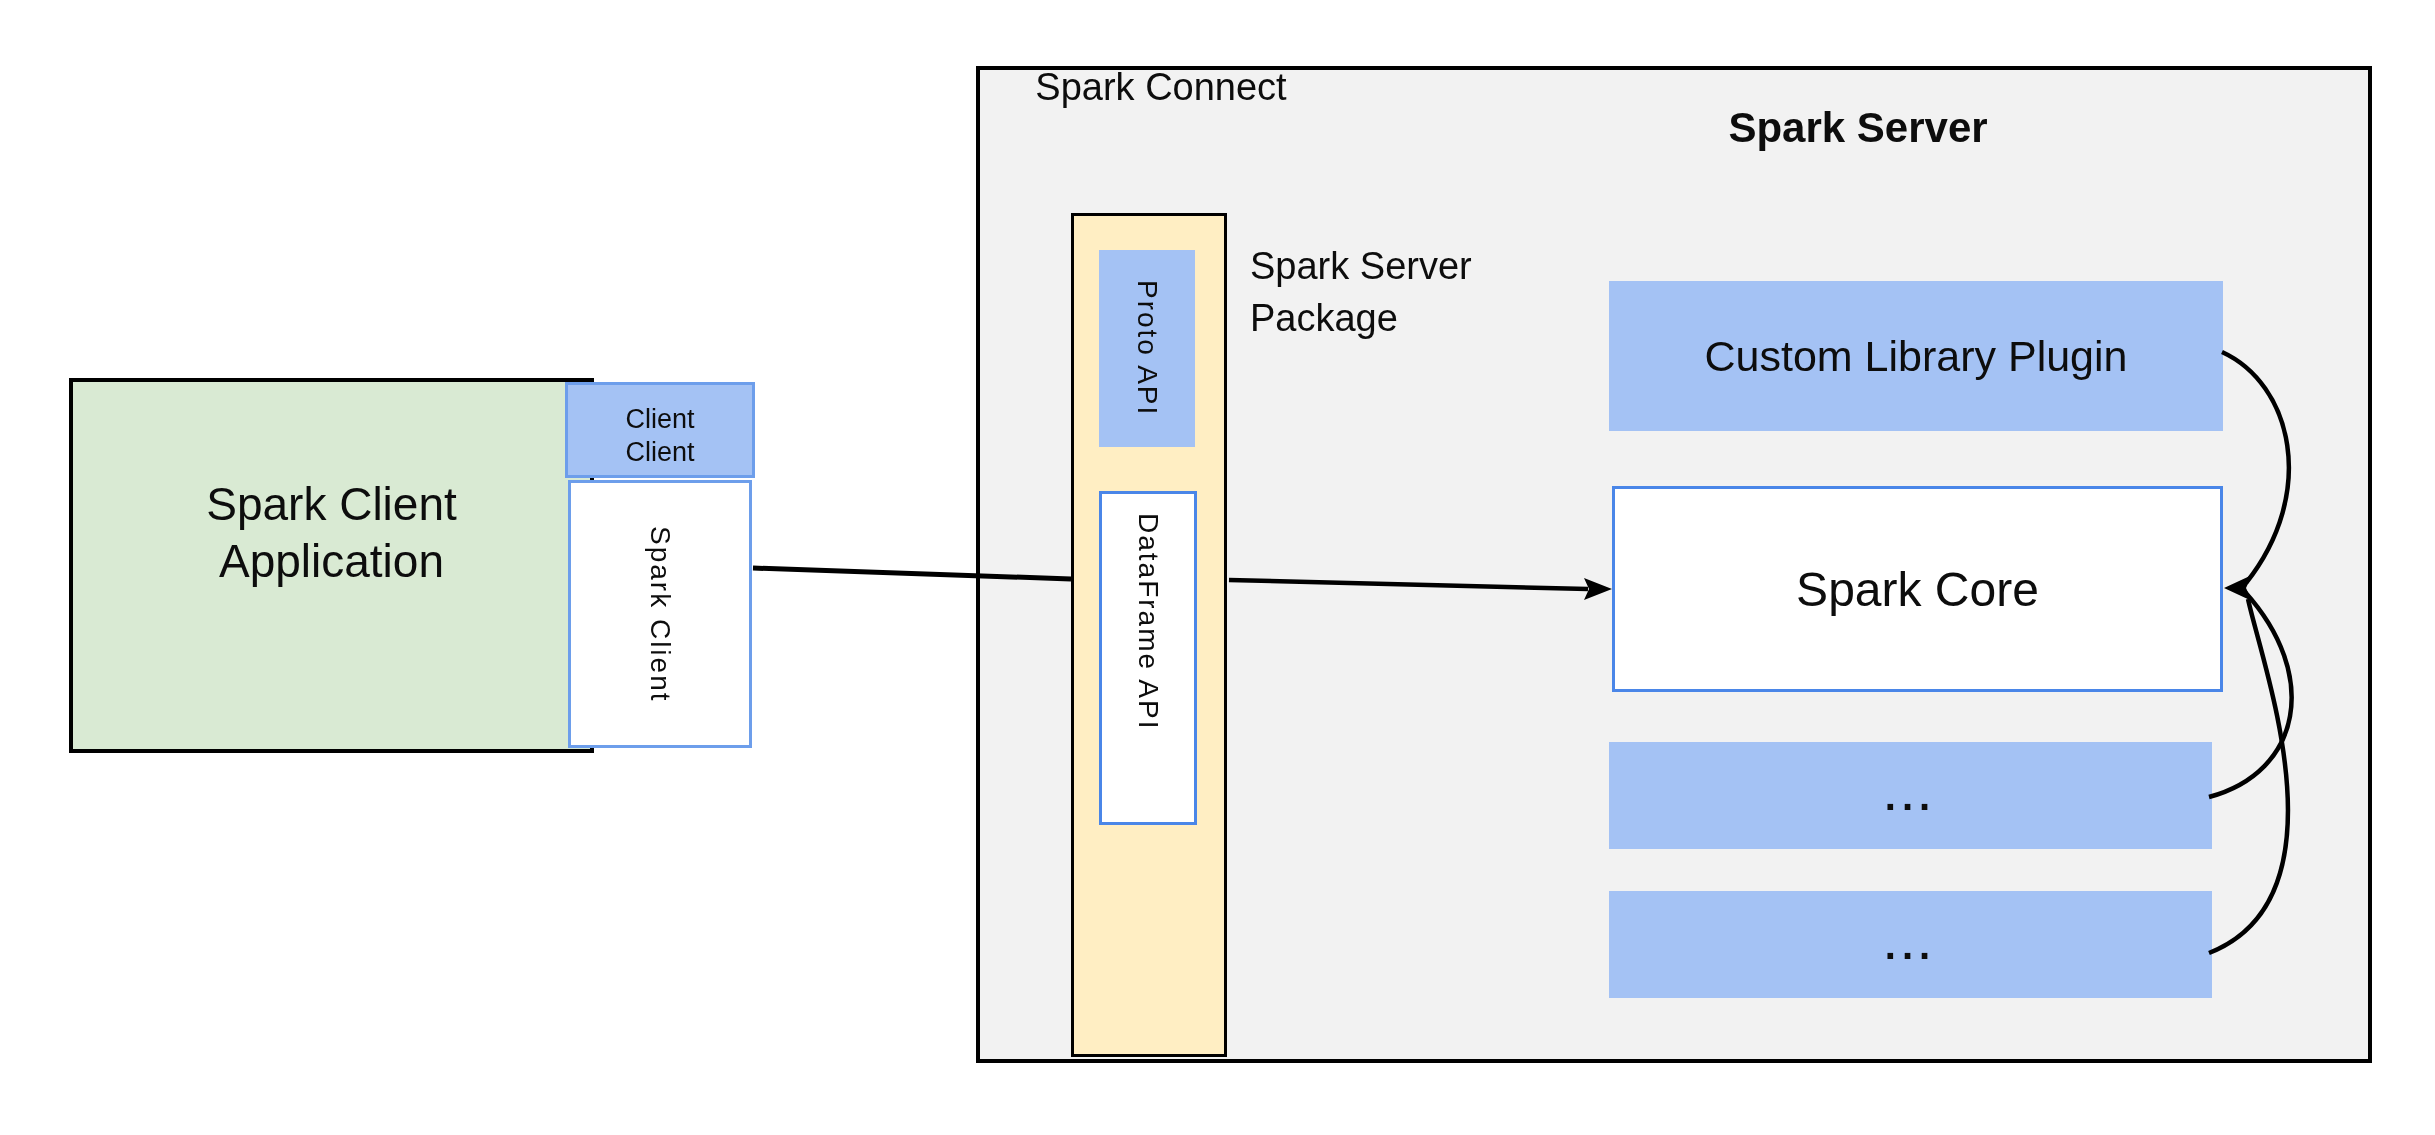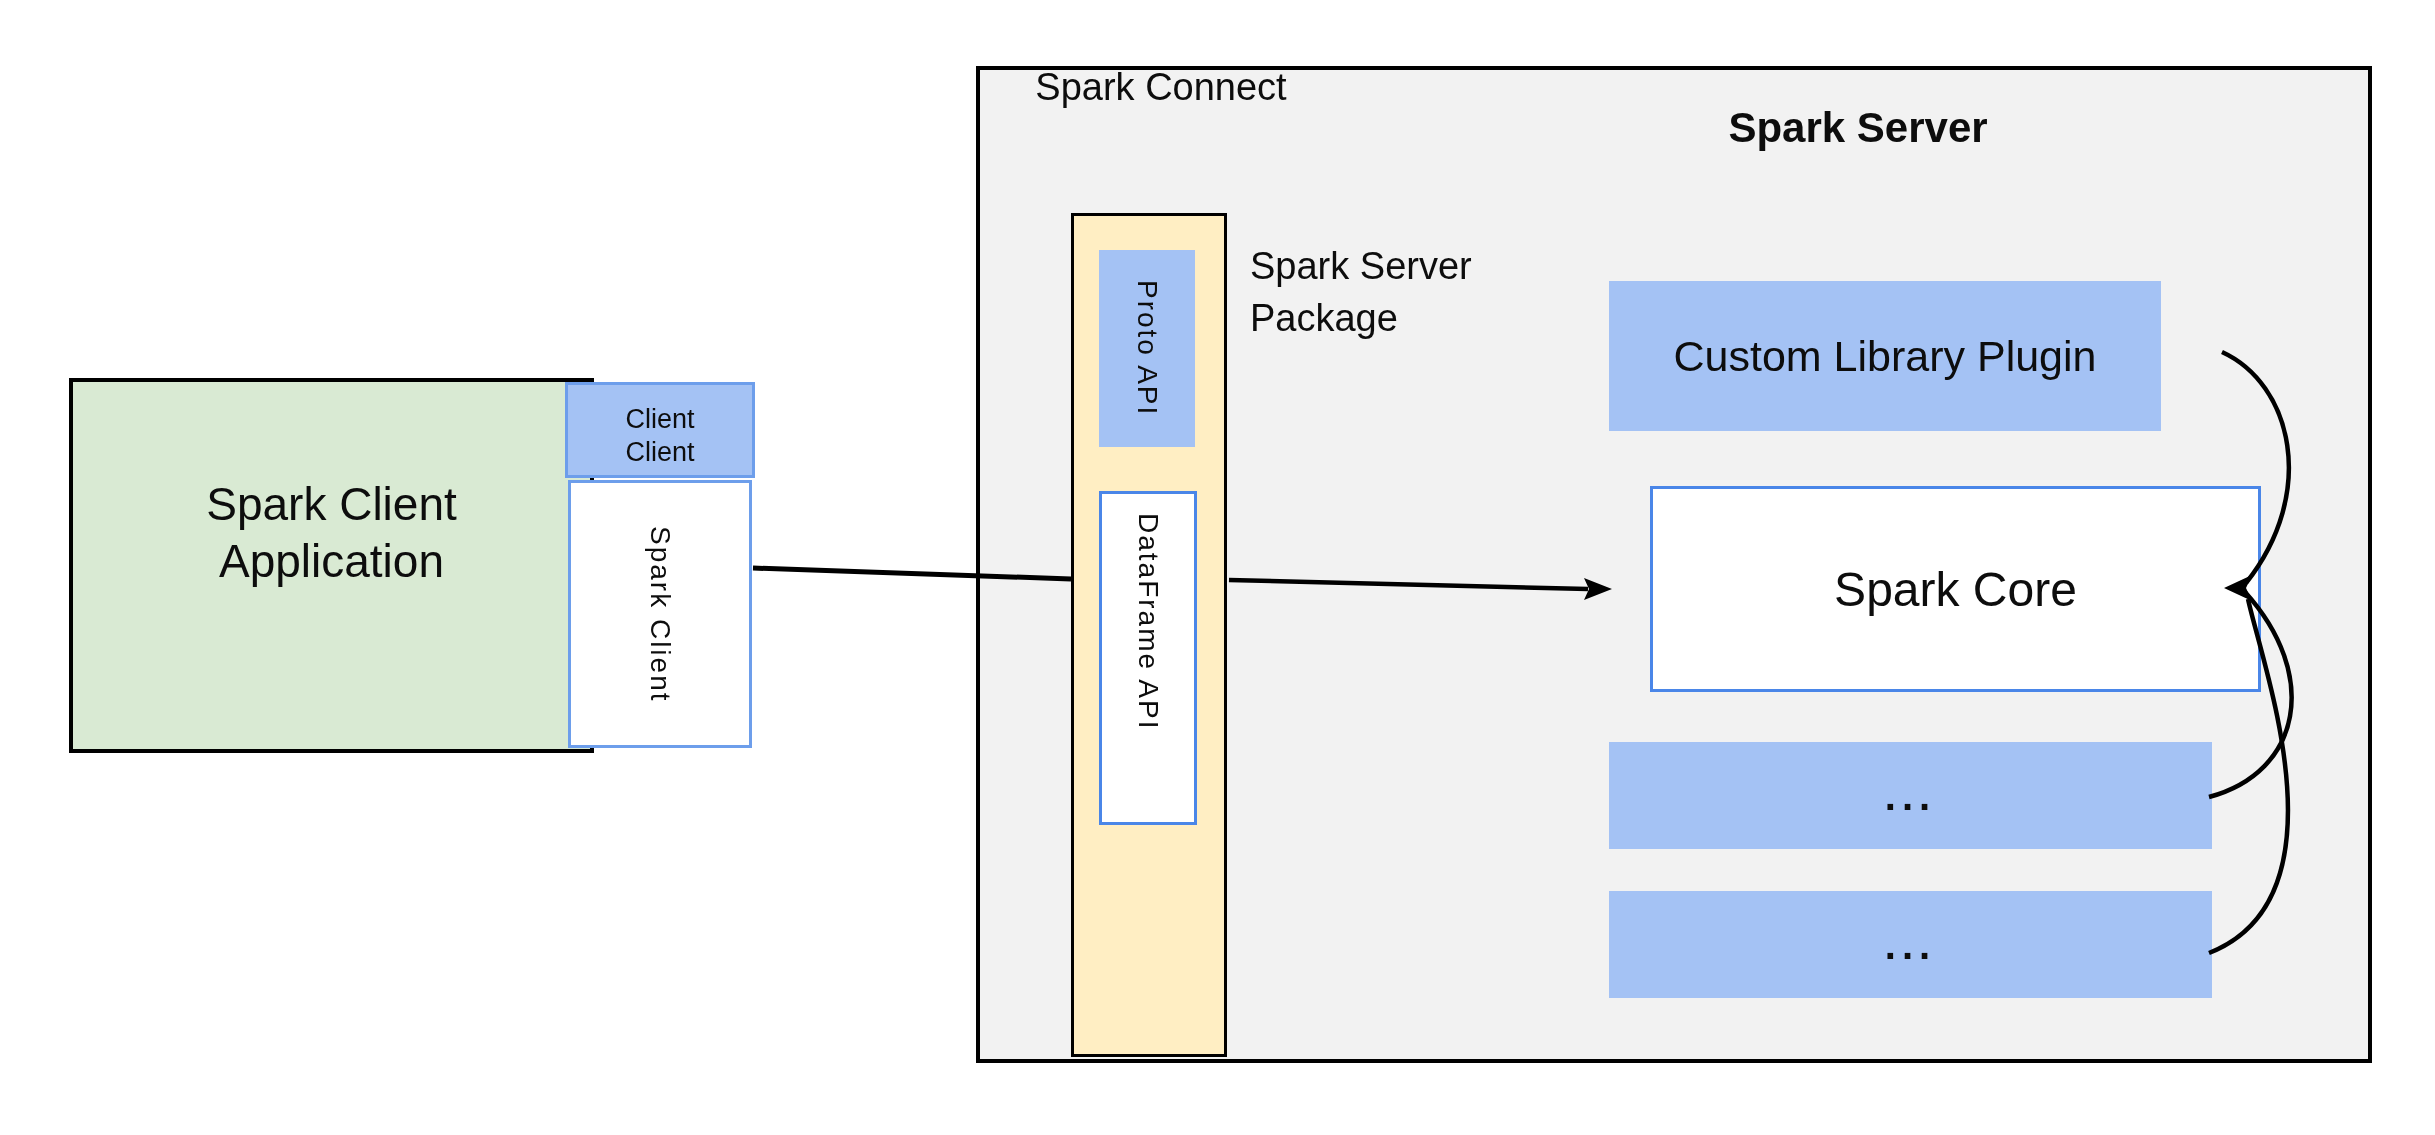--- a/index.html
+++ b/index.html
@@ -55,24 +55,24 @@
 
   
   .connect-label{left:976px;top:62px;width:370px;text-align:center;
     font-size:38px;line-height:51px;}
   .library-label{left:1250px;top:240px;width:320px;text-align:left;
     font-size:38px;line-height:52px;}
   .server-title{left:1658px;top:104px;width:400px;text-align:center;
     font-size:42px;font-weight:700;}
 
   
-  .plugin-box{left:1609px;top:281px;width:552px;height:150px;
+  .plugin-box{left:1609px;top:281px;width:614px;height:150px;
     background:var(--blue-fill);font-size:43px;align-items:center;}
   .core-box{left:1612px;top:486px;width:611px;height:206px;
-    background:#ffffff;border:3px solid var(--blue-border-strong);font-size:48px;margin-left:38px;}
+    background:#ffffff;border:3px solid var(--blue-border-strong);font-size:48px;}
   .slot-box{left:1609px;width:603px;height:107px;
     background:var(--blue-fill);font-size:40px;font-weight:700;letter-spacing:6px;line-height:1;}
   .slot-1{top:742px;}
   .slot-2{top:891px;}
 
   
   #arrows{position:absolute;left:0;top:0;width:2435px;height:1135px;
     pointer-events:none;z-index:10;}
   #arrows path,#arrows line{fill:none;stroke:var(--line-black);}
 </style>

